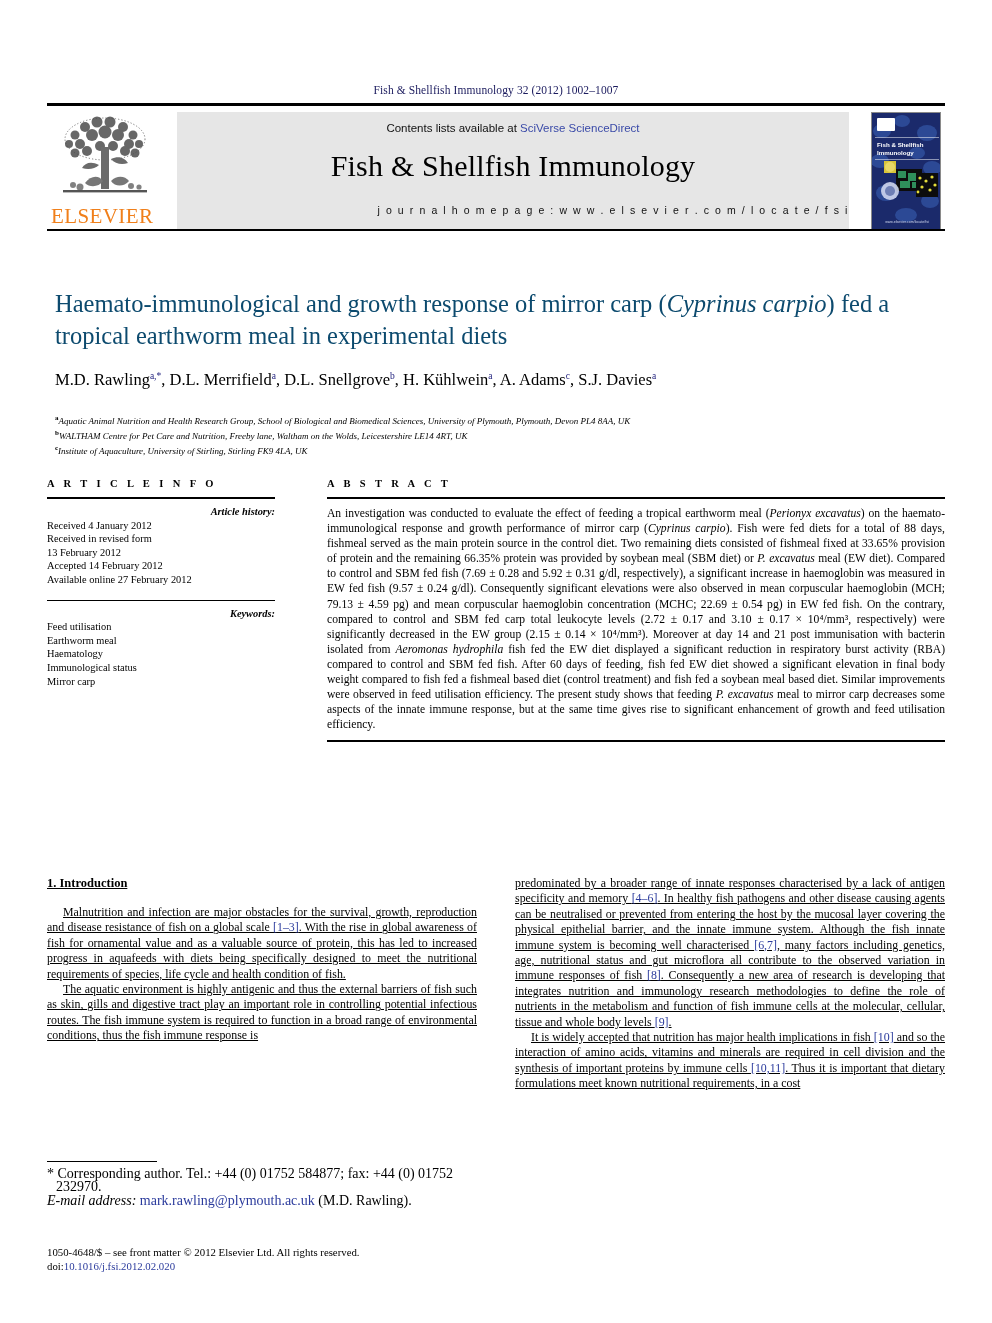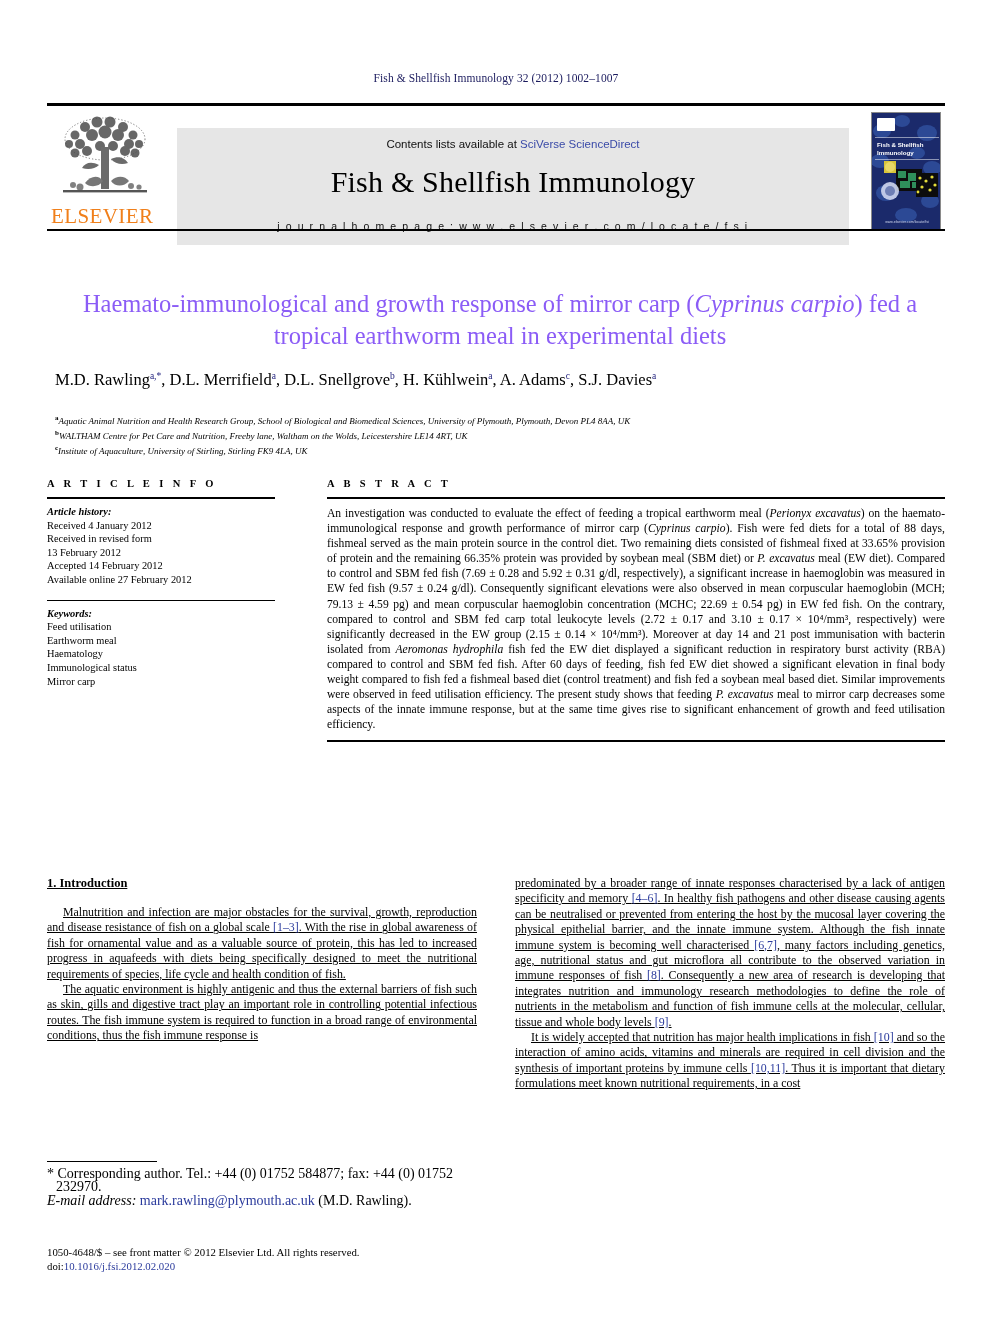--- a/index.html
+++ b/index.html
@@ -11,21 +11,21 @@
     width: 992px; height: 1323px;
     font-family: "Liberation Serif", serif;
     color: #000;
     position: relative;
     overflow: hidden;
   }
   .page { position: absolute; left: 0; top: 0; width: 992px; height: 1323px; }
 
   
   .running-head {
-    position: absolute; top: 72px; left: 0; width: 992px;
+    position: absolute; top: 84px; left: 0; width: 992px;
     text-align: center;
     font-family: "Liberation Serif", serif;
     font-size: 11.5px;
     color: #1b1b5e;
     letter-spacing: 0.1px;
   }
 
   
   .masthead {
     position: absolute; left: 47px; top: 103px;
@@ -42,21 +42,21 @@
     position: absolute; left: 0; bottom: 0px; width: 108px;
     text-align: left;
     font-family: "Liberation Serif", serif;
     font-size: 21px;
     color: #f07f1a;
     letter-spacing: 0.4px;
   }
   .tree-svg { position: absolute; left: 4px; top: 2px; }
 
   .journal-band {
-    position: absolute; left: 130px; top: 25px;
+    position: absolute; left: 130px; top: 9px;
     width: 672px; height: 117px;
     background: #e6e6e6;
   }
   .contents-line {
     position: absolute; left: 0; top: 10px; width: 672px;
     text-align: center;
     font-family: "Liberation Sans", sans-serif;
     font-size: 11.5px;
     color: #111;
   }
@@ -66,21 +66,21 @@
   .journal-title {
     position: absolute; left: 0; top: 37px; width: 672px;
     text-align: center;
     font-family: "Liberation Serif", serif;
     font-size: 30px;
     color: #000;
     letter-spacing: 0.2px;
   }
   .journal-home {
     position: absolute; left: 0; top: 92px; width: 672px;
-    text-align: center;
+    text-align: right;
     font-family: "Liberation Sans", sans-serif;
     font-size: 10.5px;
     letter-spacing: 1.6px;
     color: #111;
   }
 
   
   .cover {
     position: absolute; left: 824px; top: 9px;
     width: 70px; height: 118px;
@@ -117,24 +117,23 @@
     position: absolute; left: 0; top: 126px; width: 898px; height: 2px;
     background: #000;
   }
 
   
   .title-block { position: absolute; left: 55px; top: 288px; width: 890px; }
   .paper-title {
     font-family: "Liberation Serif", serif;
     font-size: 24.5px;
     line-height: 32px;
-    color: #8b5cf6;
+    color: #0c4a6e;
     font-weight: normal;
     margin: 0;
-    text-align: center;
   }
   .paper-title .ital { font-style: italic; }
 
   .authors {
     margin-top: 18px;
     font-family: "Liberation Serif", serif;
     font-size: 16.5px;
     color: #000;
   }
   .authors sup { font-size: 9.5px; color: #1b1b7a; vertical-align: super; }
@@ -163,21 +162,21 @@
   .info-col { position: absolute; left: 0; top: 0; width: 228px; }
   .abs-col  { position: absolute; left: 280px; top: 0; width: 618px; }
 
   .info-body {
     font-family: "Liberation Serif", serif;
     font-size: 10.4px;
     line-height: 13.6px;
     color: #000;
     margin-top: 6px;
   }
-  .info-body .lbl { font-style: italic; font-weight: bold; }
+  .info-body .lbl { font-style: italic; font-weight: bold; text-align: right; }
   .info-sep { height: 1px; background: #000; margin: 13px 0 6px 0; }
 
   .abs-body {
     font-family: "Liberation Serif", serif;
     font-size: 11.6px;
     line-height: 15.1px;
     text-align: justify;
     color: #000;
     margin-top: 7px;
   }

